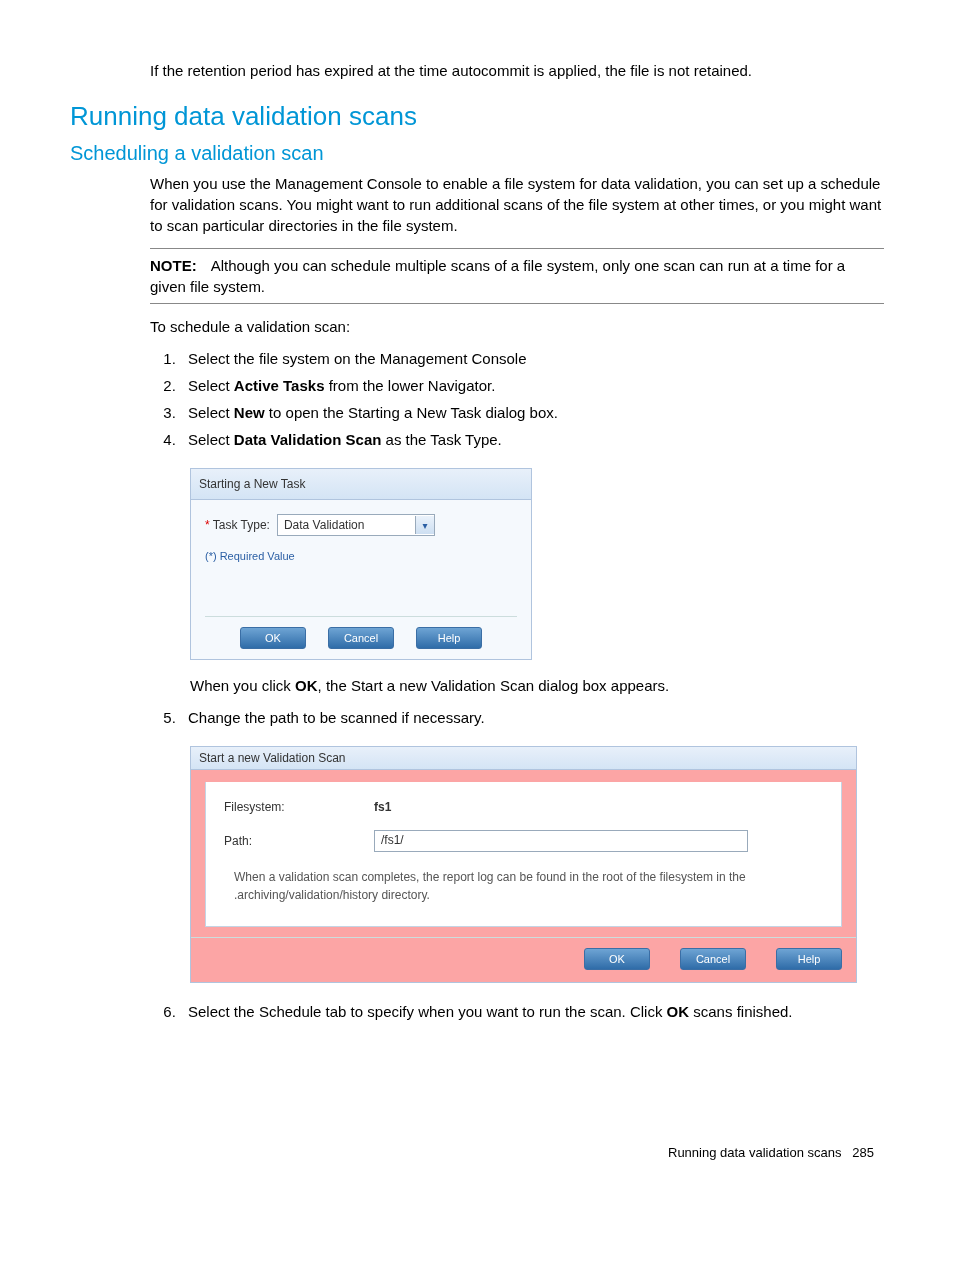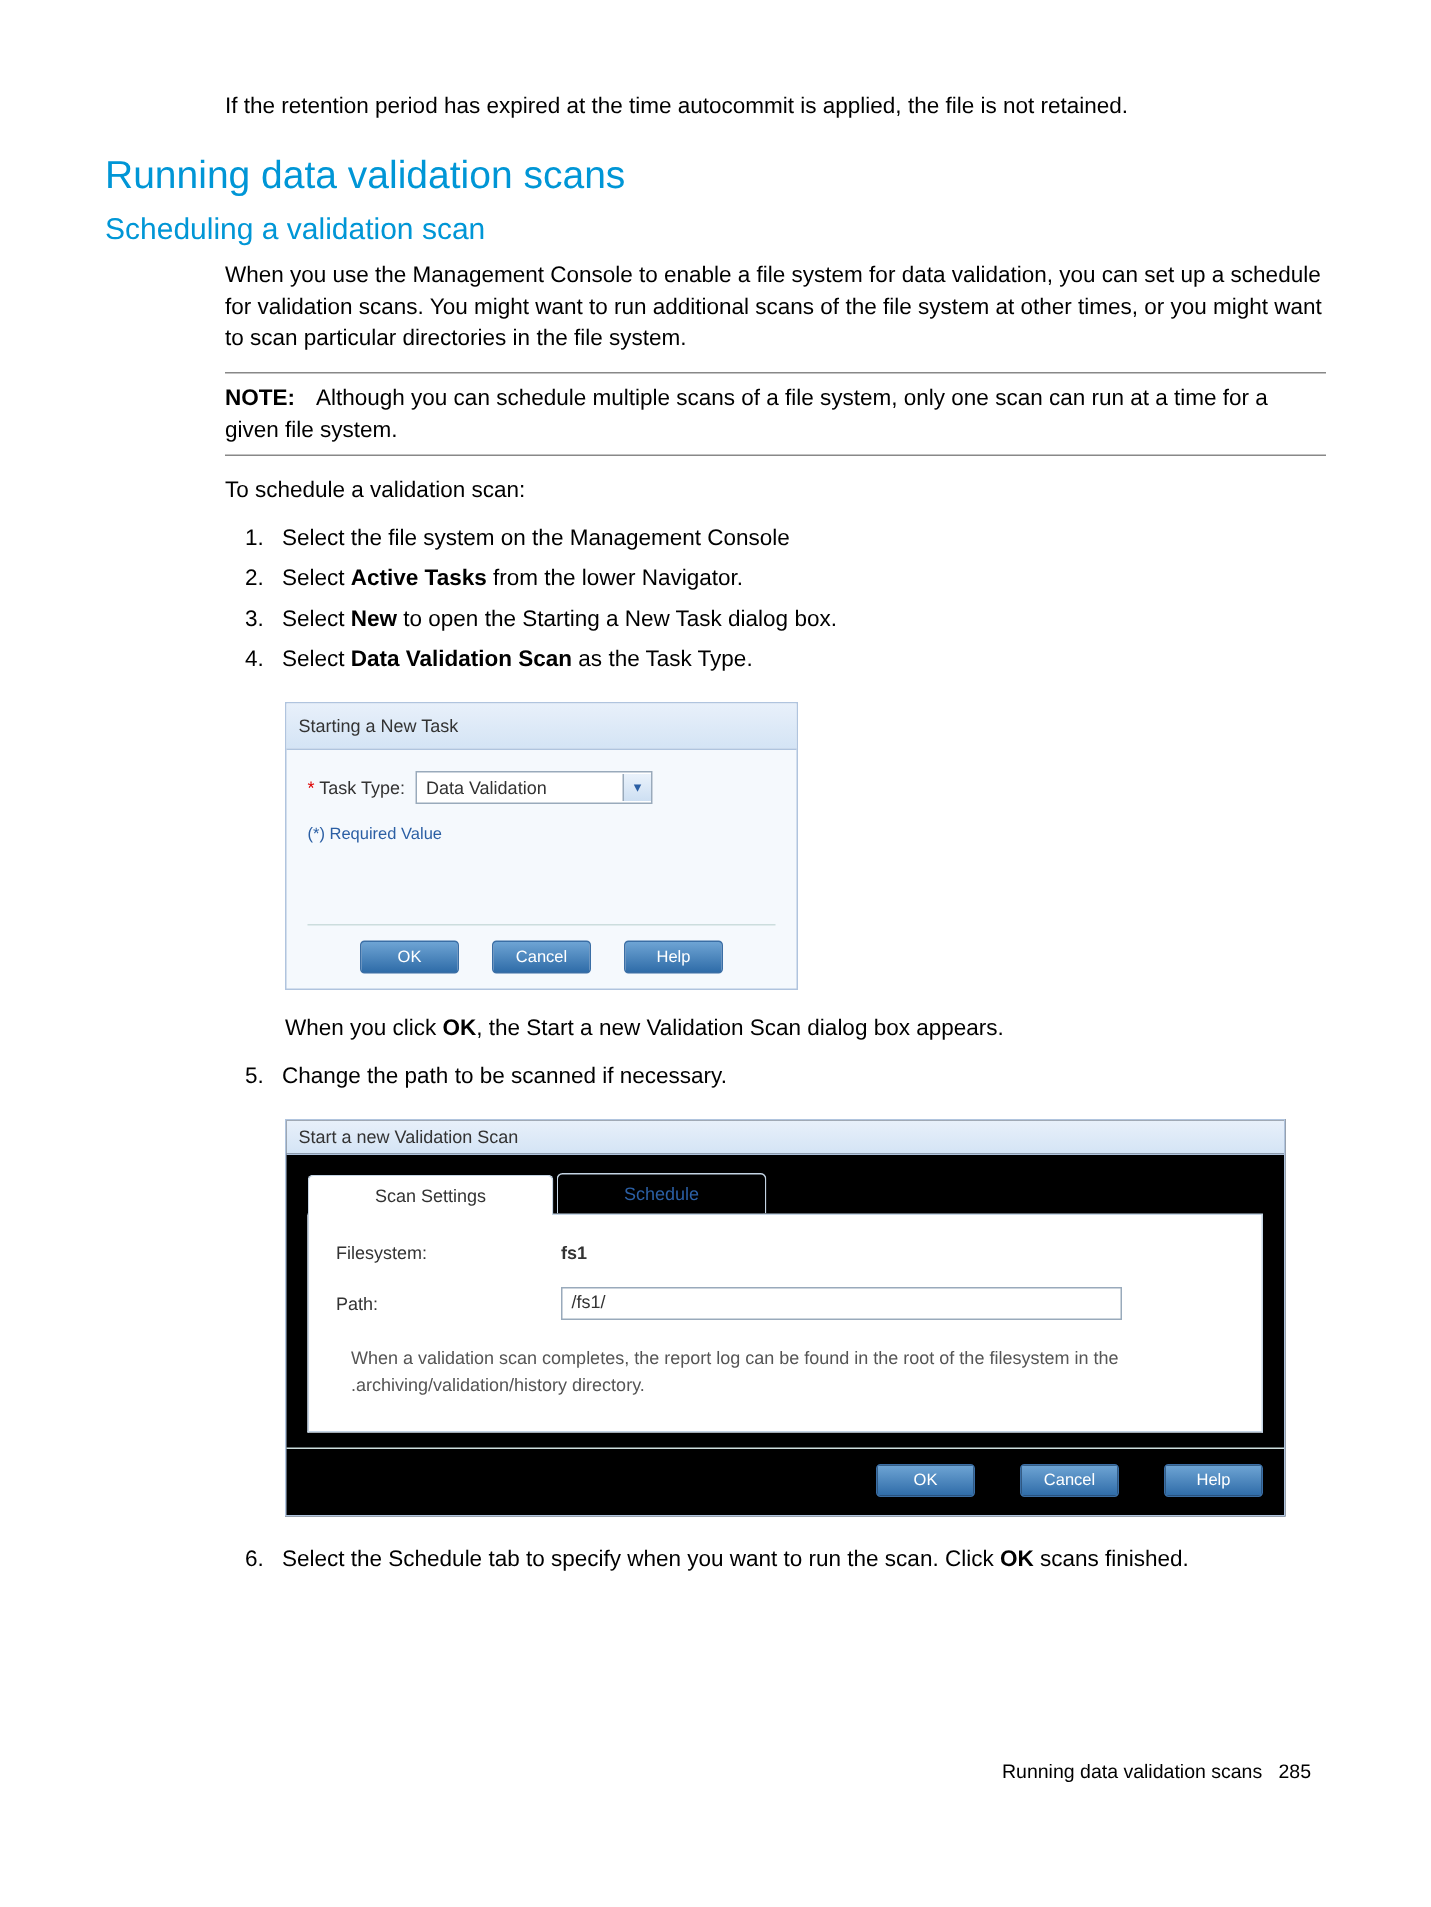--- a/index.html
+++ b/index.html
@@ -123,21 +123,21 @@
     align-items: center;
     justify-content: center;
     cursor: pointer;
   }
 
   
   .dialog2 {
     width: 665px;
     margin: 15px 0 15px 120px;
     border: 1px solid #b0c4de;
-    background: #000000;
+    background: #fca5a5;
     font-size: 12px;
     color: #333;
   }
   .dialog2-title {
     background: linear-gradient(#e8f0fa,#d4e4f5);
     border-bottom: 1px solid #b0c4de;
     padding: 4px 8px;
   }
   .dialog2-body {
     padding: 12px 14px 10px 14px;
@@ -257,24 +257,20 @@
   <span>When you click </span><span class="bold">OK</span><span>, the Start a new Validation Scan dialog box appears.</span>
 </p>
 
 <ol class="steps" start="5">
   <li><span>Change the path to be scanned if necessary.</span></li>
 </ol>
 
 <div class="dialog2">
   <div class="dialog2-title">Start a new Validation Scan</div>
   <div class="dialog2-body">
-    <div class="tabs">
-      <div class="tab active">Scan Settings</div>
-      <div class="tab">Schedule</div>
-    </div>
     <div class="tabpanel">
       <div class="d2-row">
         <span class="d2-label">Filesystem:</span>
         <span class="d2-val-bold">fs1</span>
       </div>
       <div class="d2-row">
         <span class="d2-label">Path:</span>
         <div class="d2-input">/fs1/</div>
       </div>
       <div class="d2-note">When a validation scan completes, the report log can be found in the root of the filesystem in the .archiving/validation/history directory.</div>

